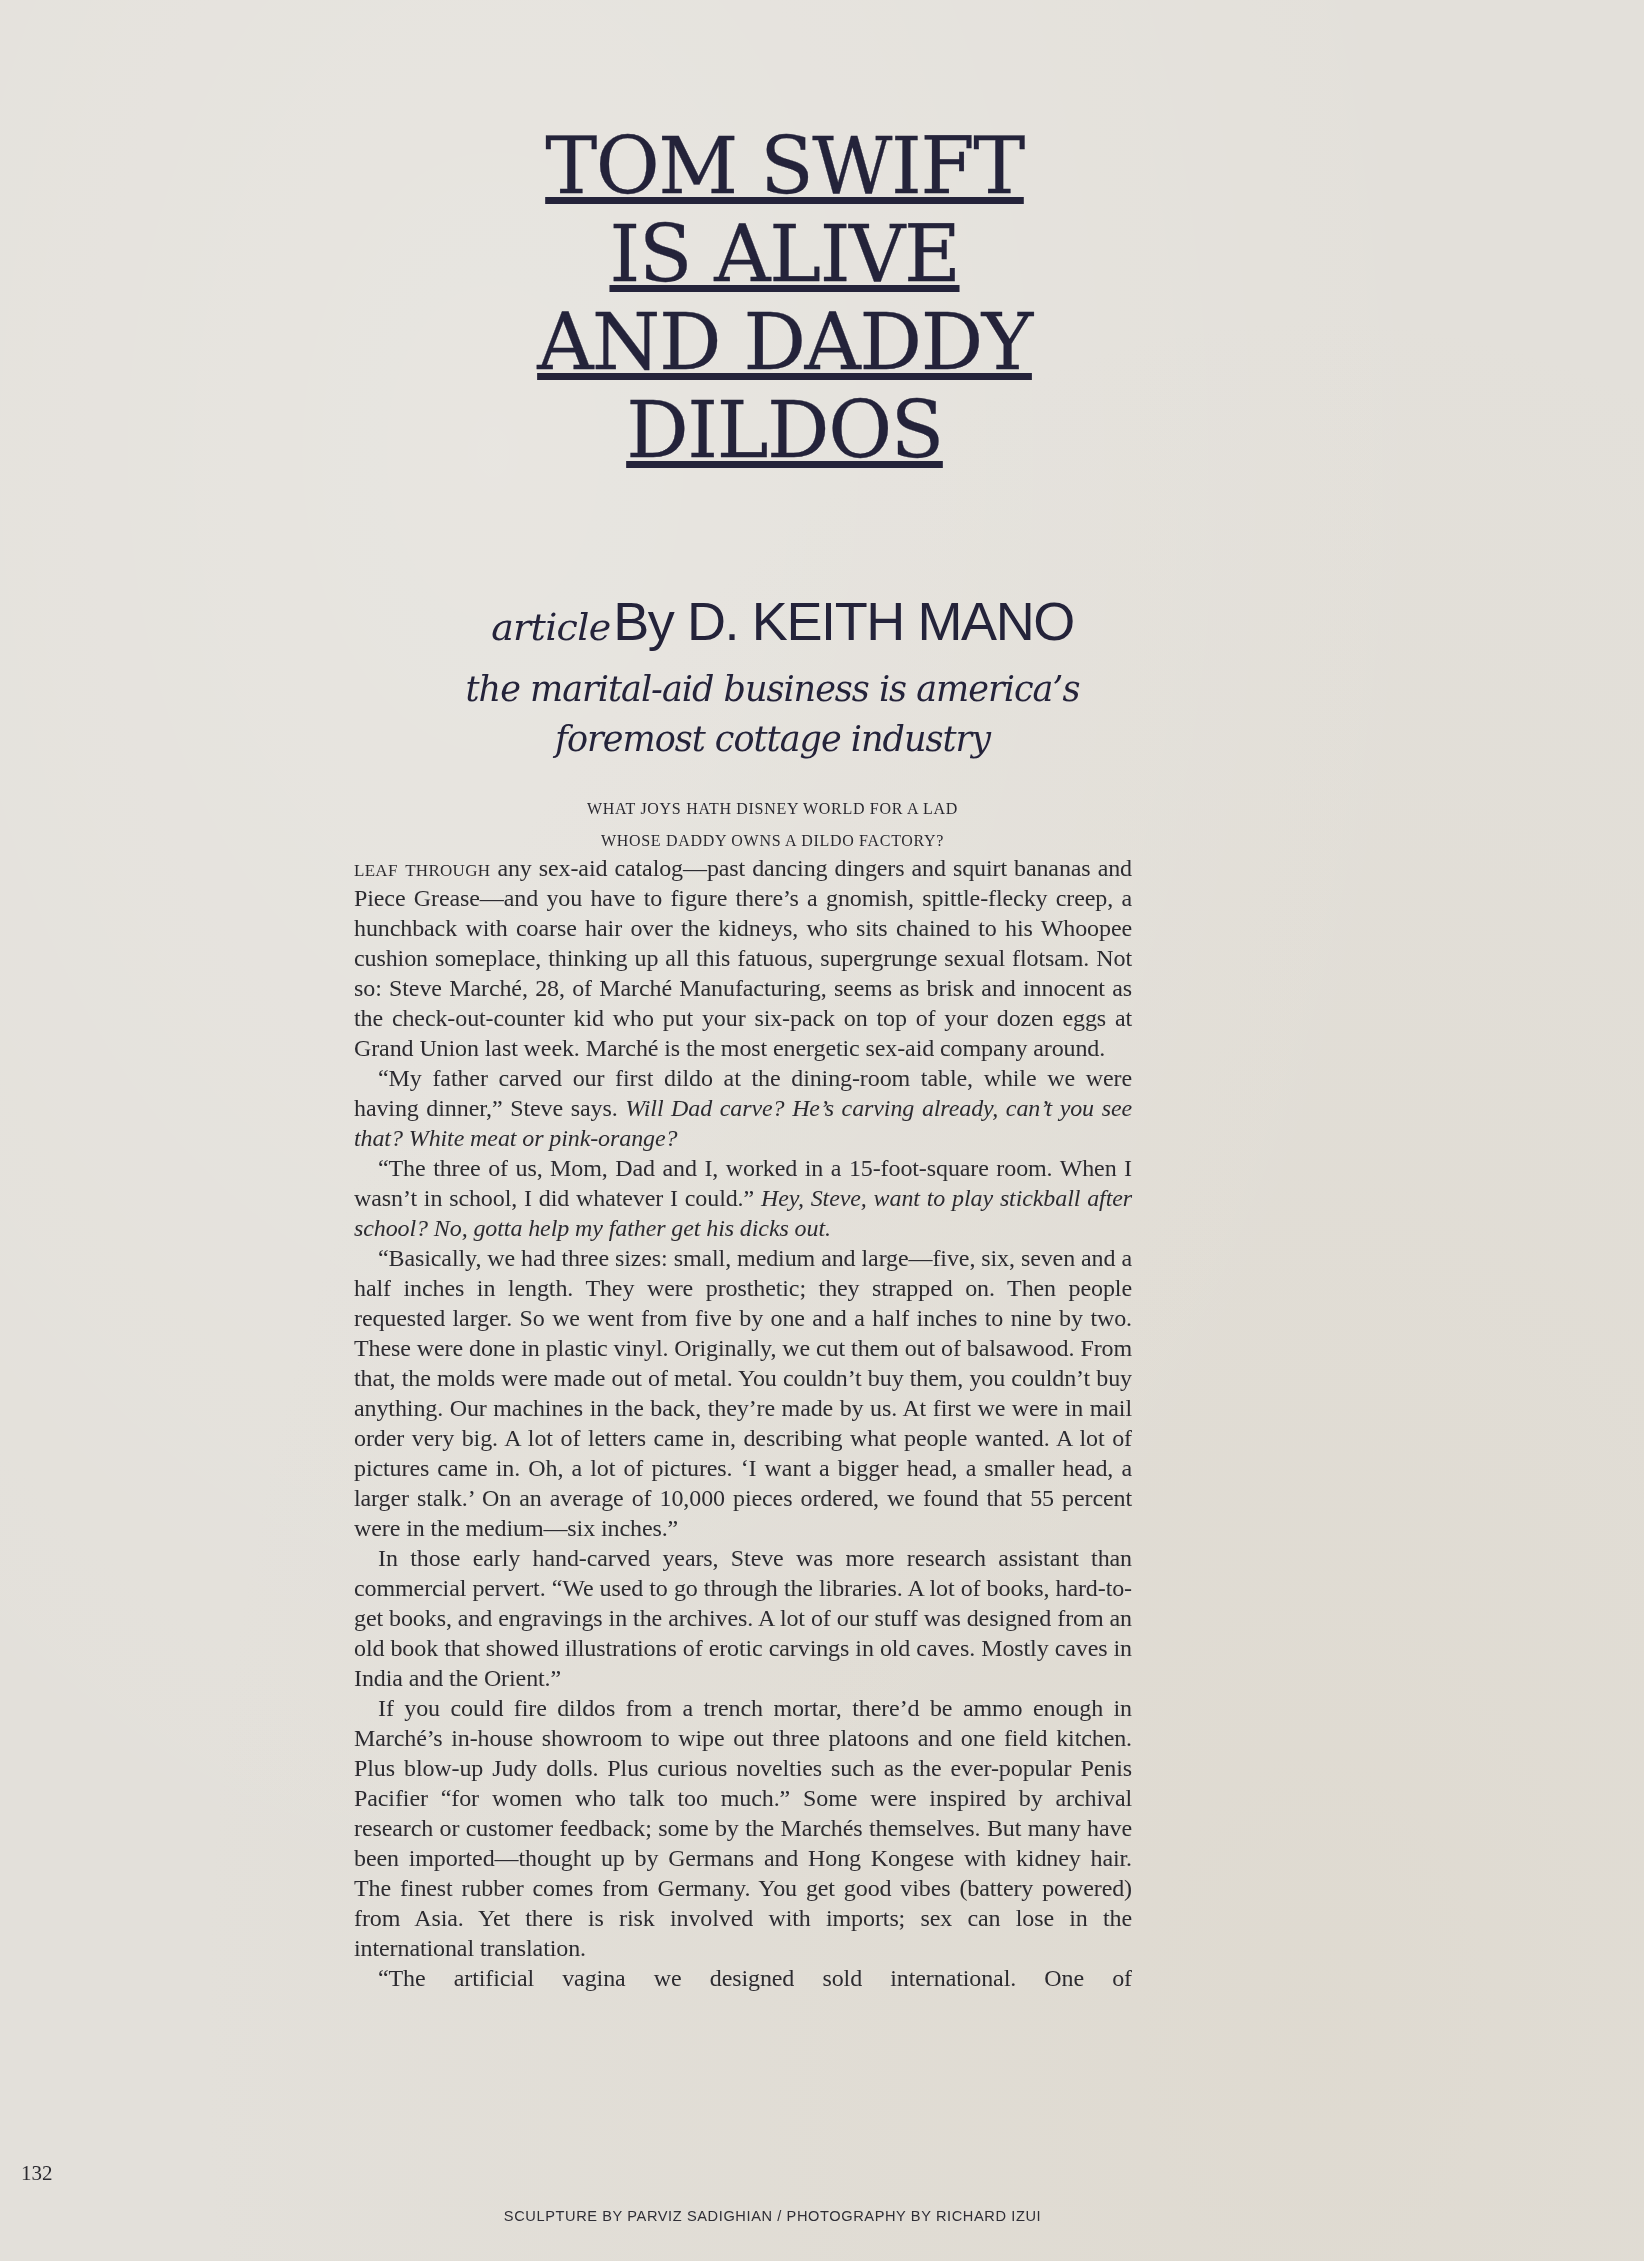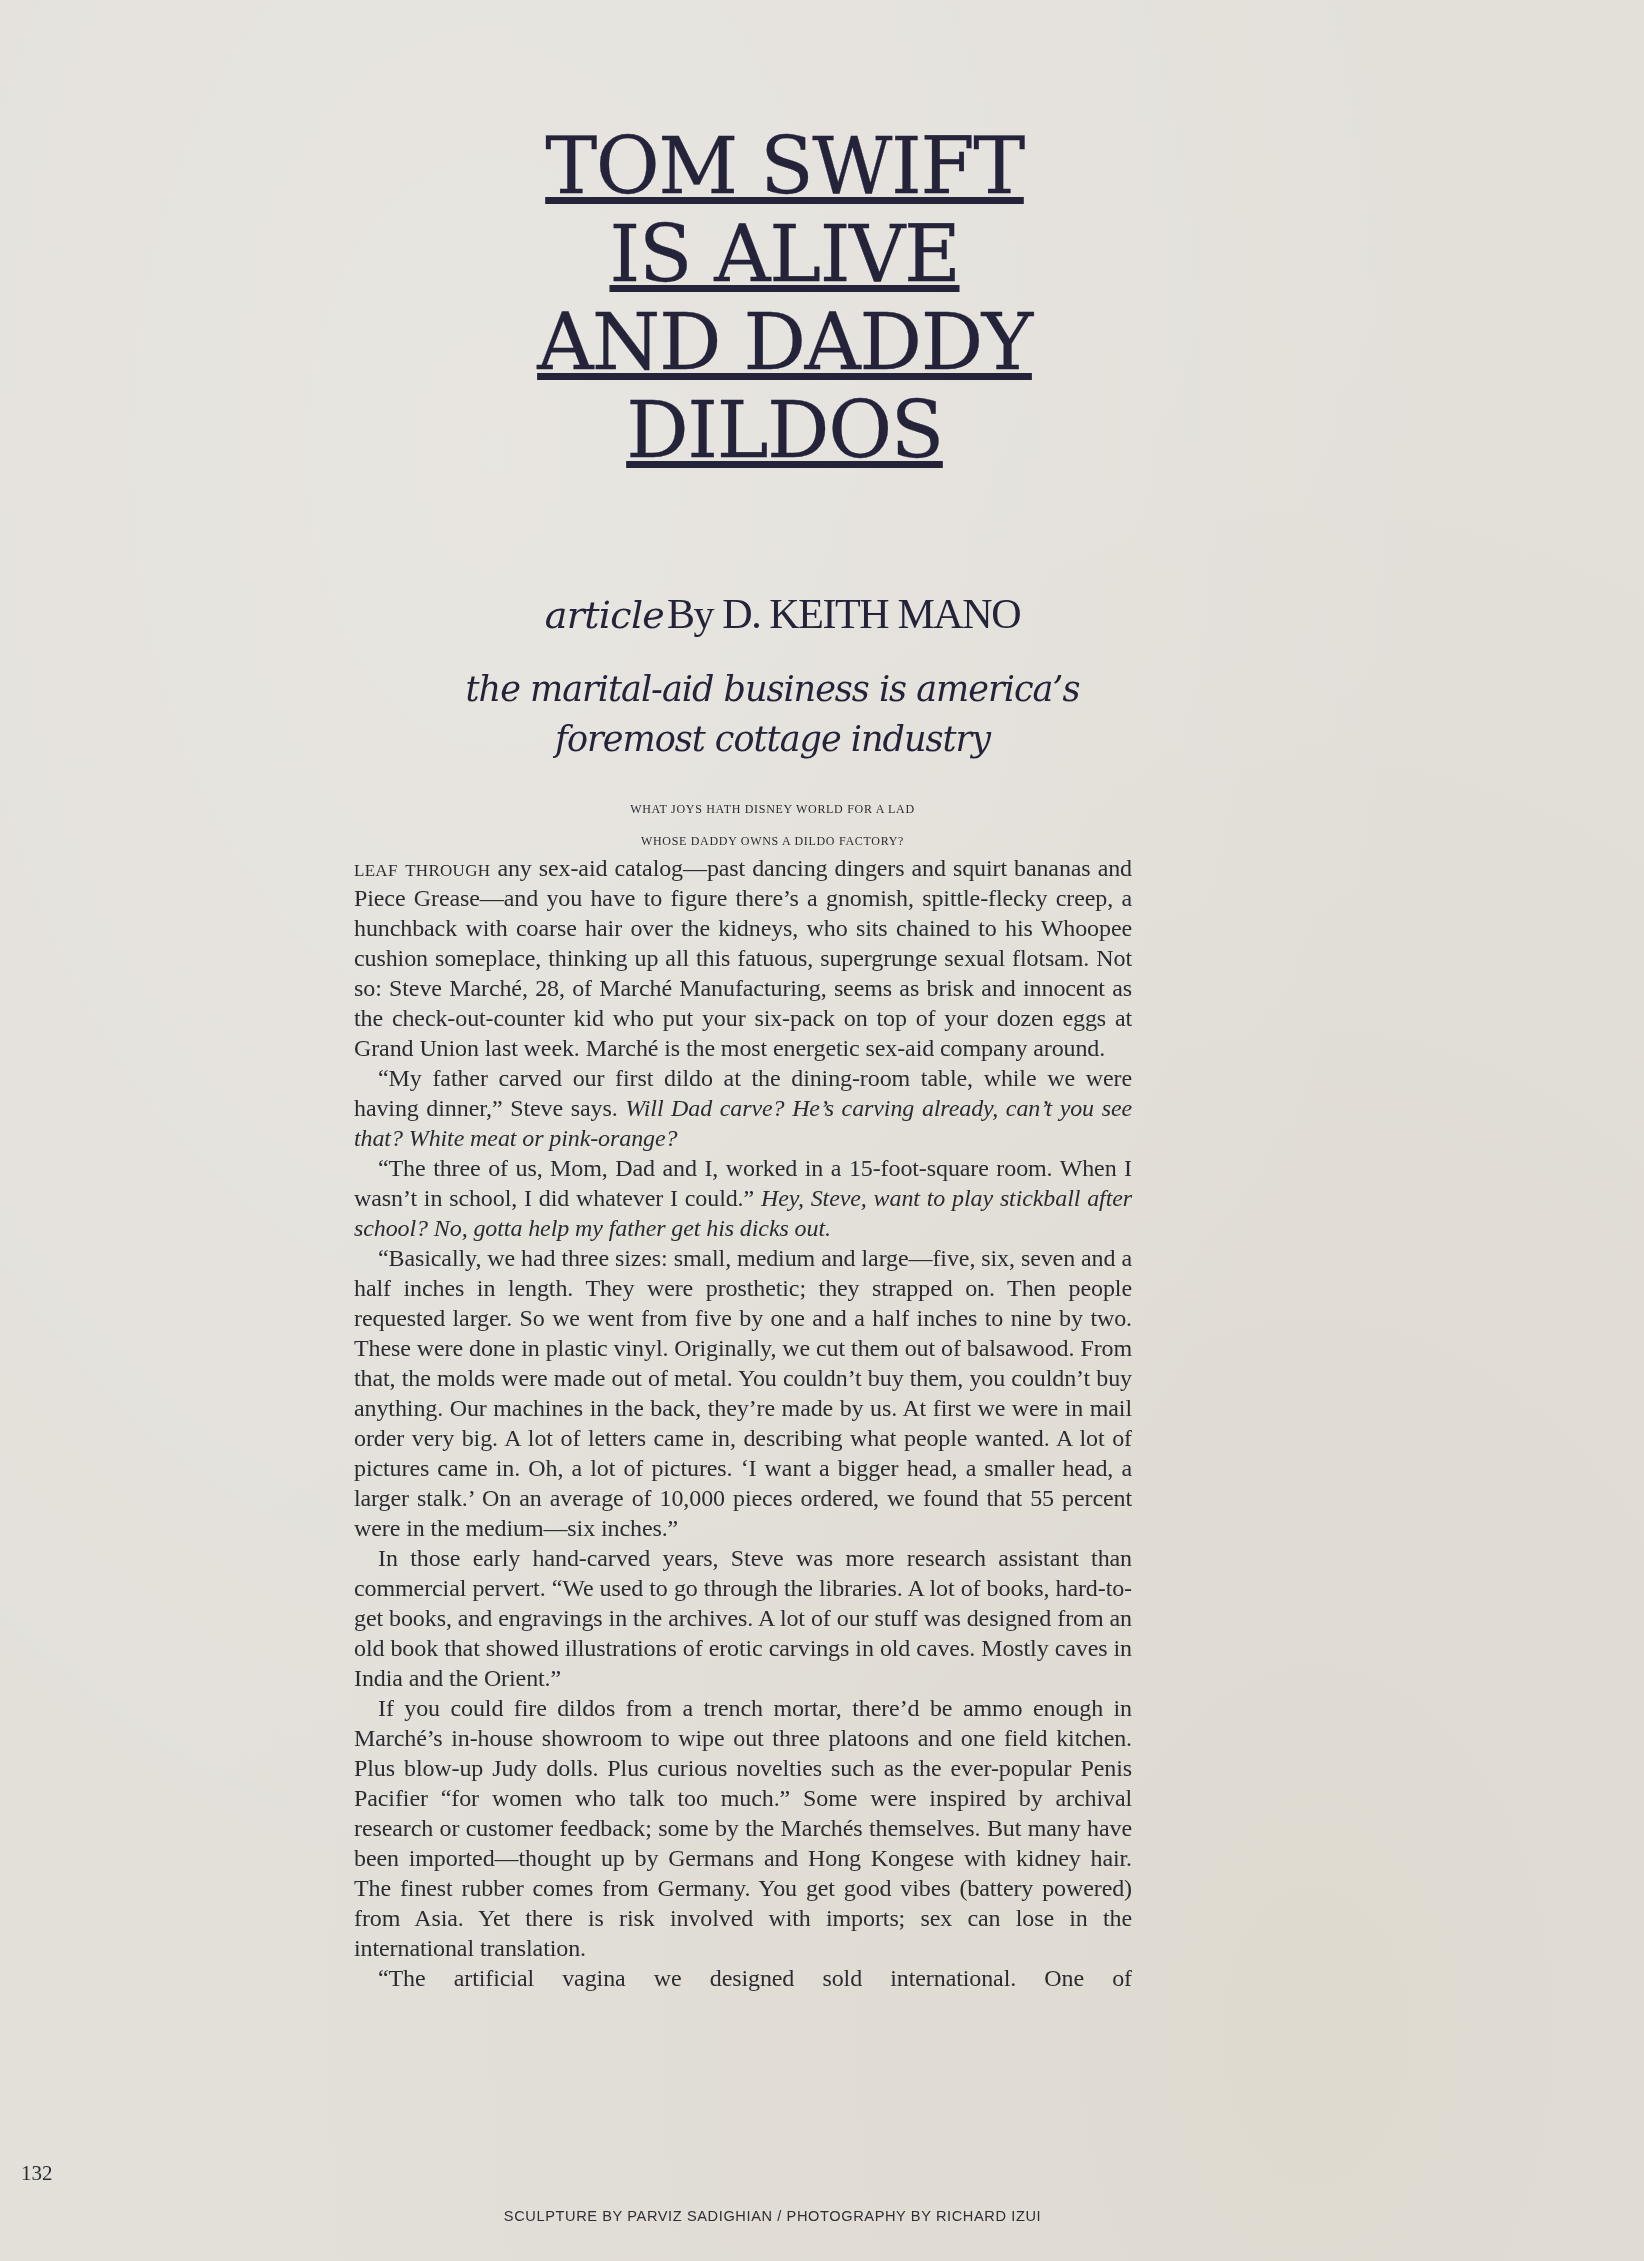--- a/index.html
+++ b/index.html
@@ -41,22 +41,22 @@
       color: #24233a;
     }
     .byline .kicker {
       font-family: "DejaVu Serif", serif;
       font-style: italic;
       font-size: 38px;
       letter-spacing: -0.7px;
       margin-left: 20px;
     }
     .byline .author {
-      font-family: Liberation Serif, serif;
-      font-size: 42px;
+      font-family: Liberation Sans, sans-serif;
+      font-size: 54px;
       letter-spacing: -1.4px;
     }
     .dek {
       position: absolute;
       left: 390px; width: 765px;
       top: 664px;
       text-align: center;
       font-family: "DejaVu Serif", serif;
       font-style: italic;
       font-size: 35px;
@@ -64,21 +64,21 @@
       letter-spacing: -1px;
       color: #24233a;
     }
     .dek .line { display: block; white-space: nowrap; }
     .teaser {
       position: absolute;
       left: 390px; width: 765px;
       top: 793px;
       text-align: center;
       font-family: "Liberation Serif", serif;
-      font-size: 12px;
+      font-size: 16px;
       line-height: 32px;
       letter-spacing: 0.7px;
       color: #2a2930;
     }
     .teaser .line { display: block; white-space: nowrap; }
     .body {
       position: absolute;
       left: 354px; width: 778px;
       top: 853px;
       font-family: "Liberation Serif", serif;

